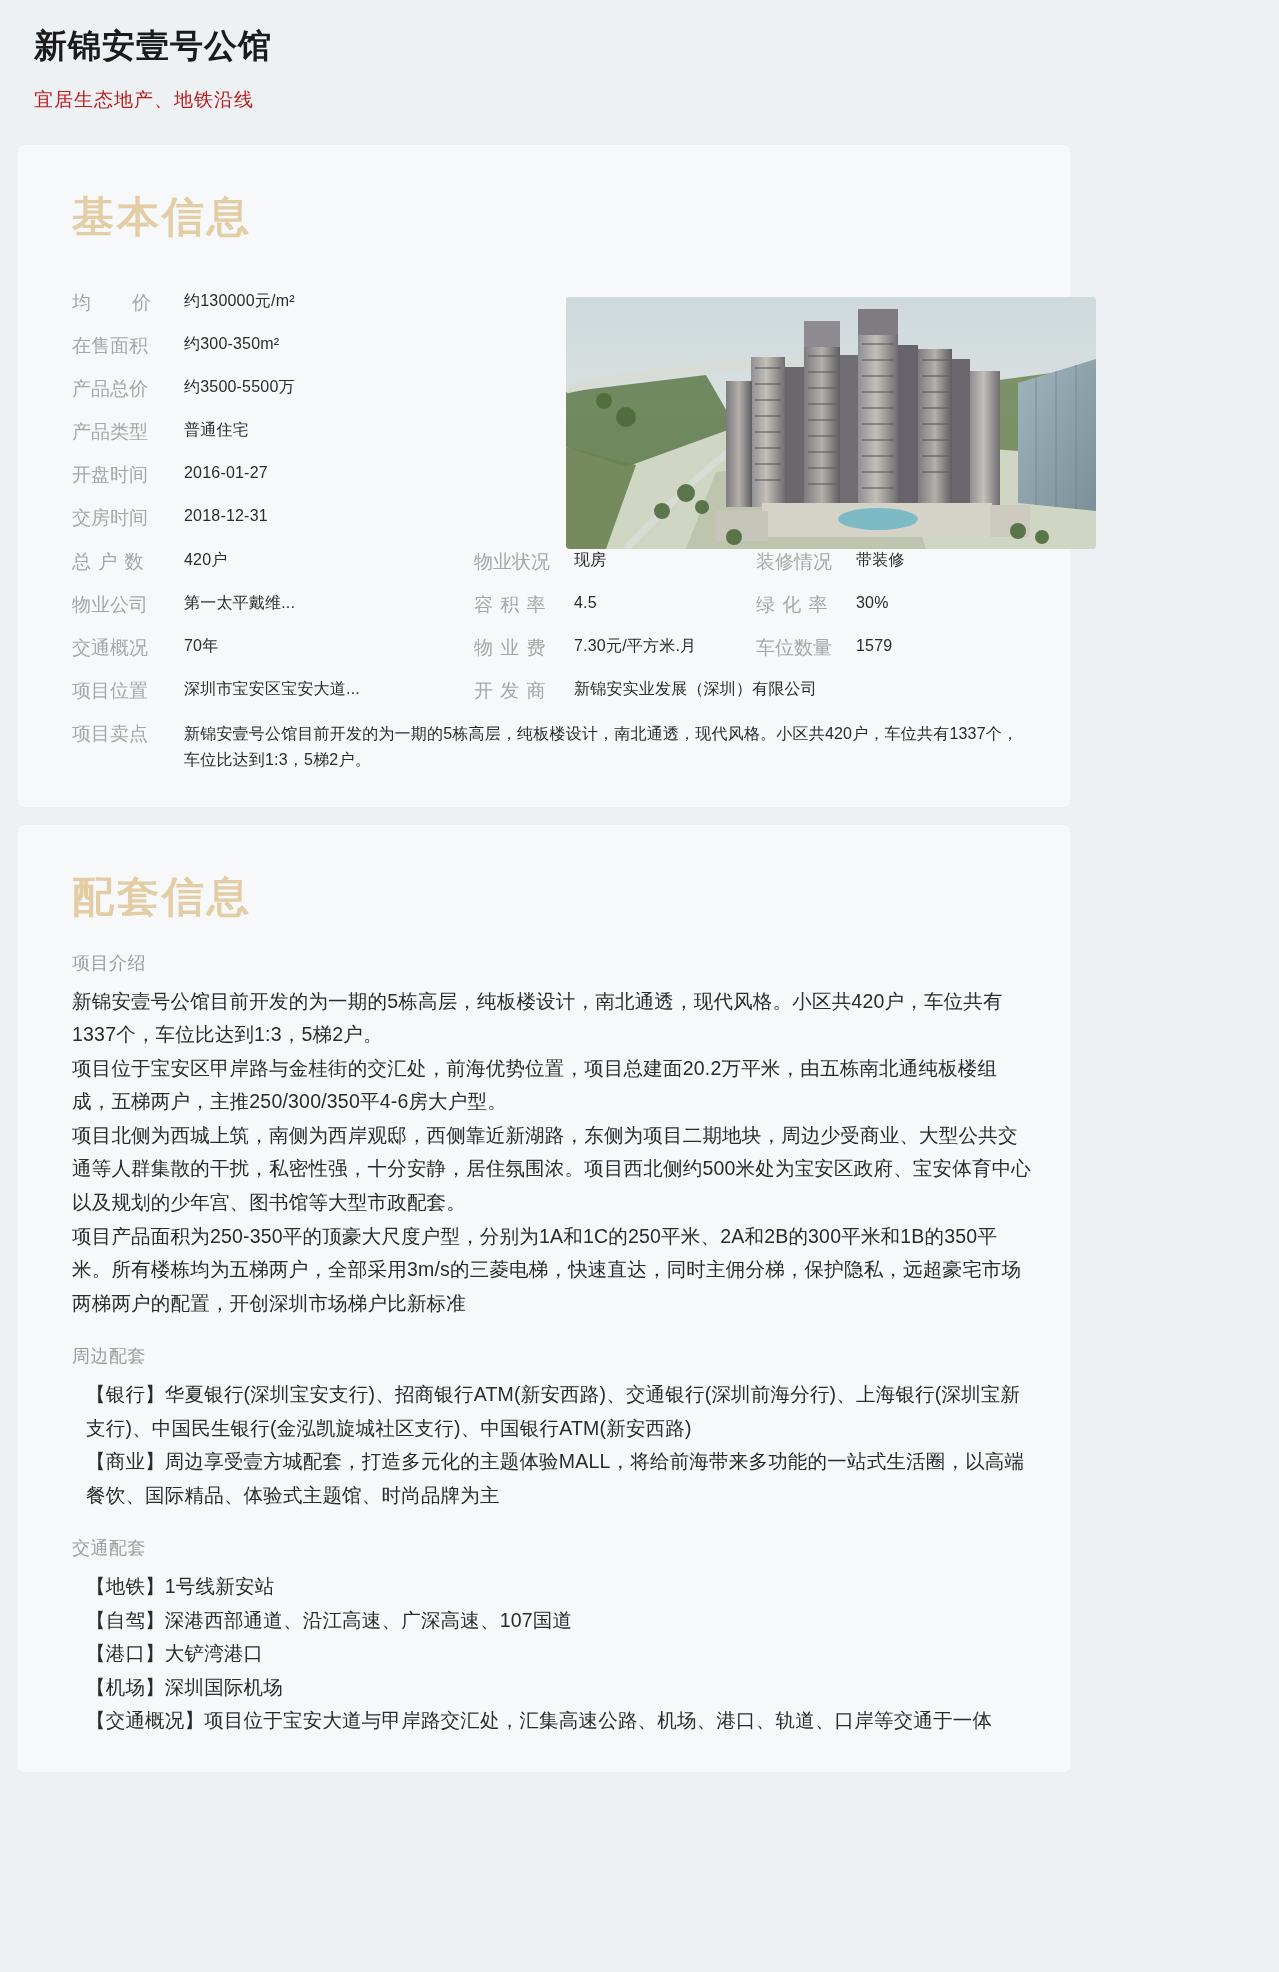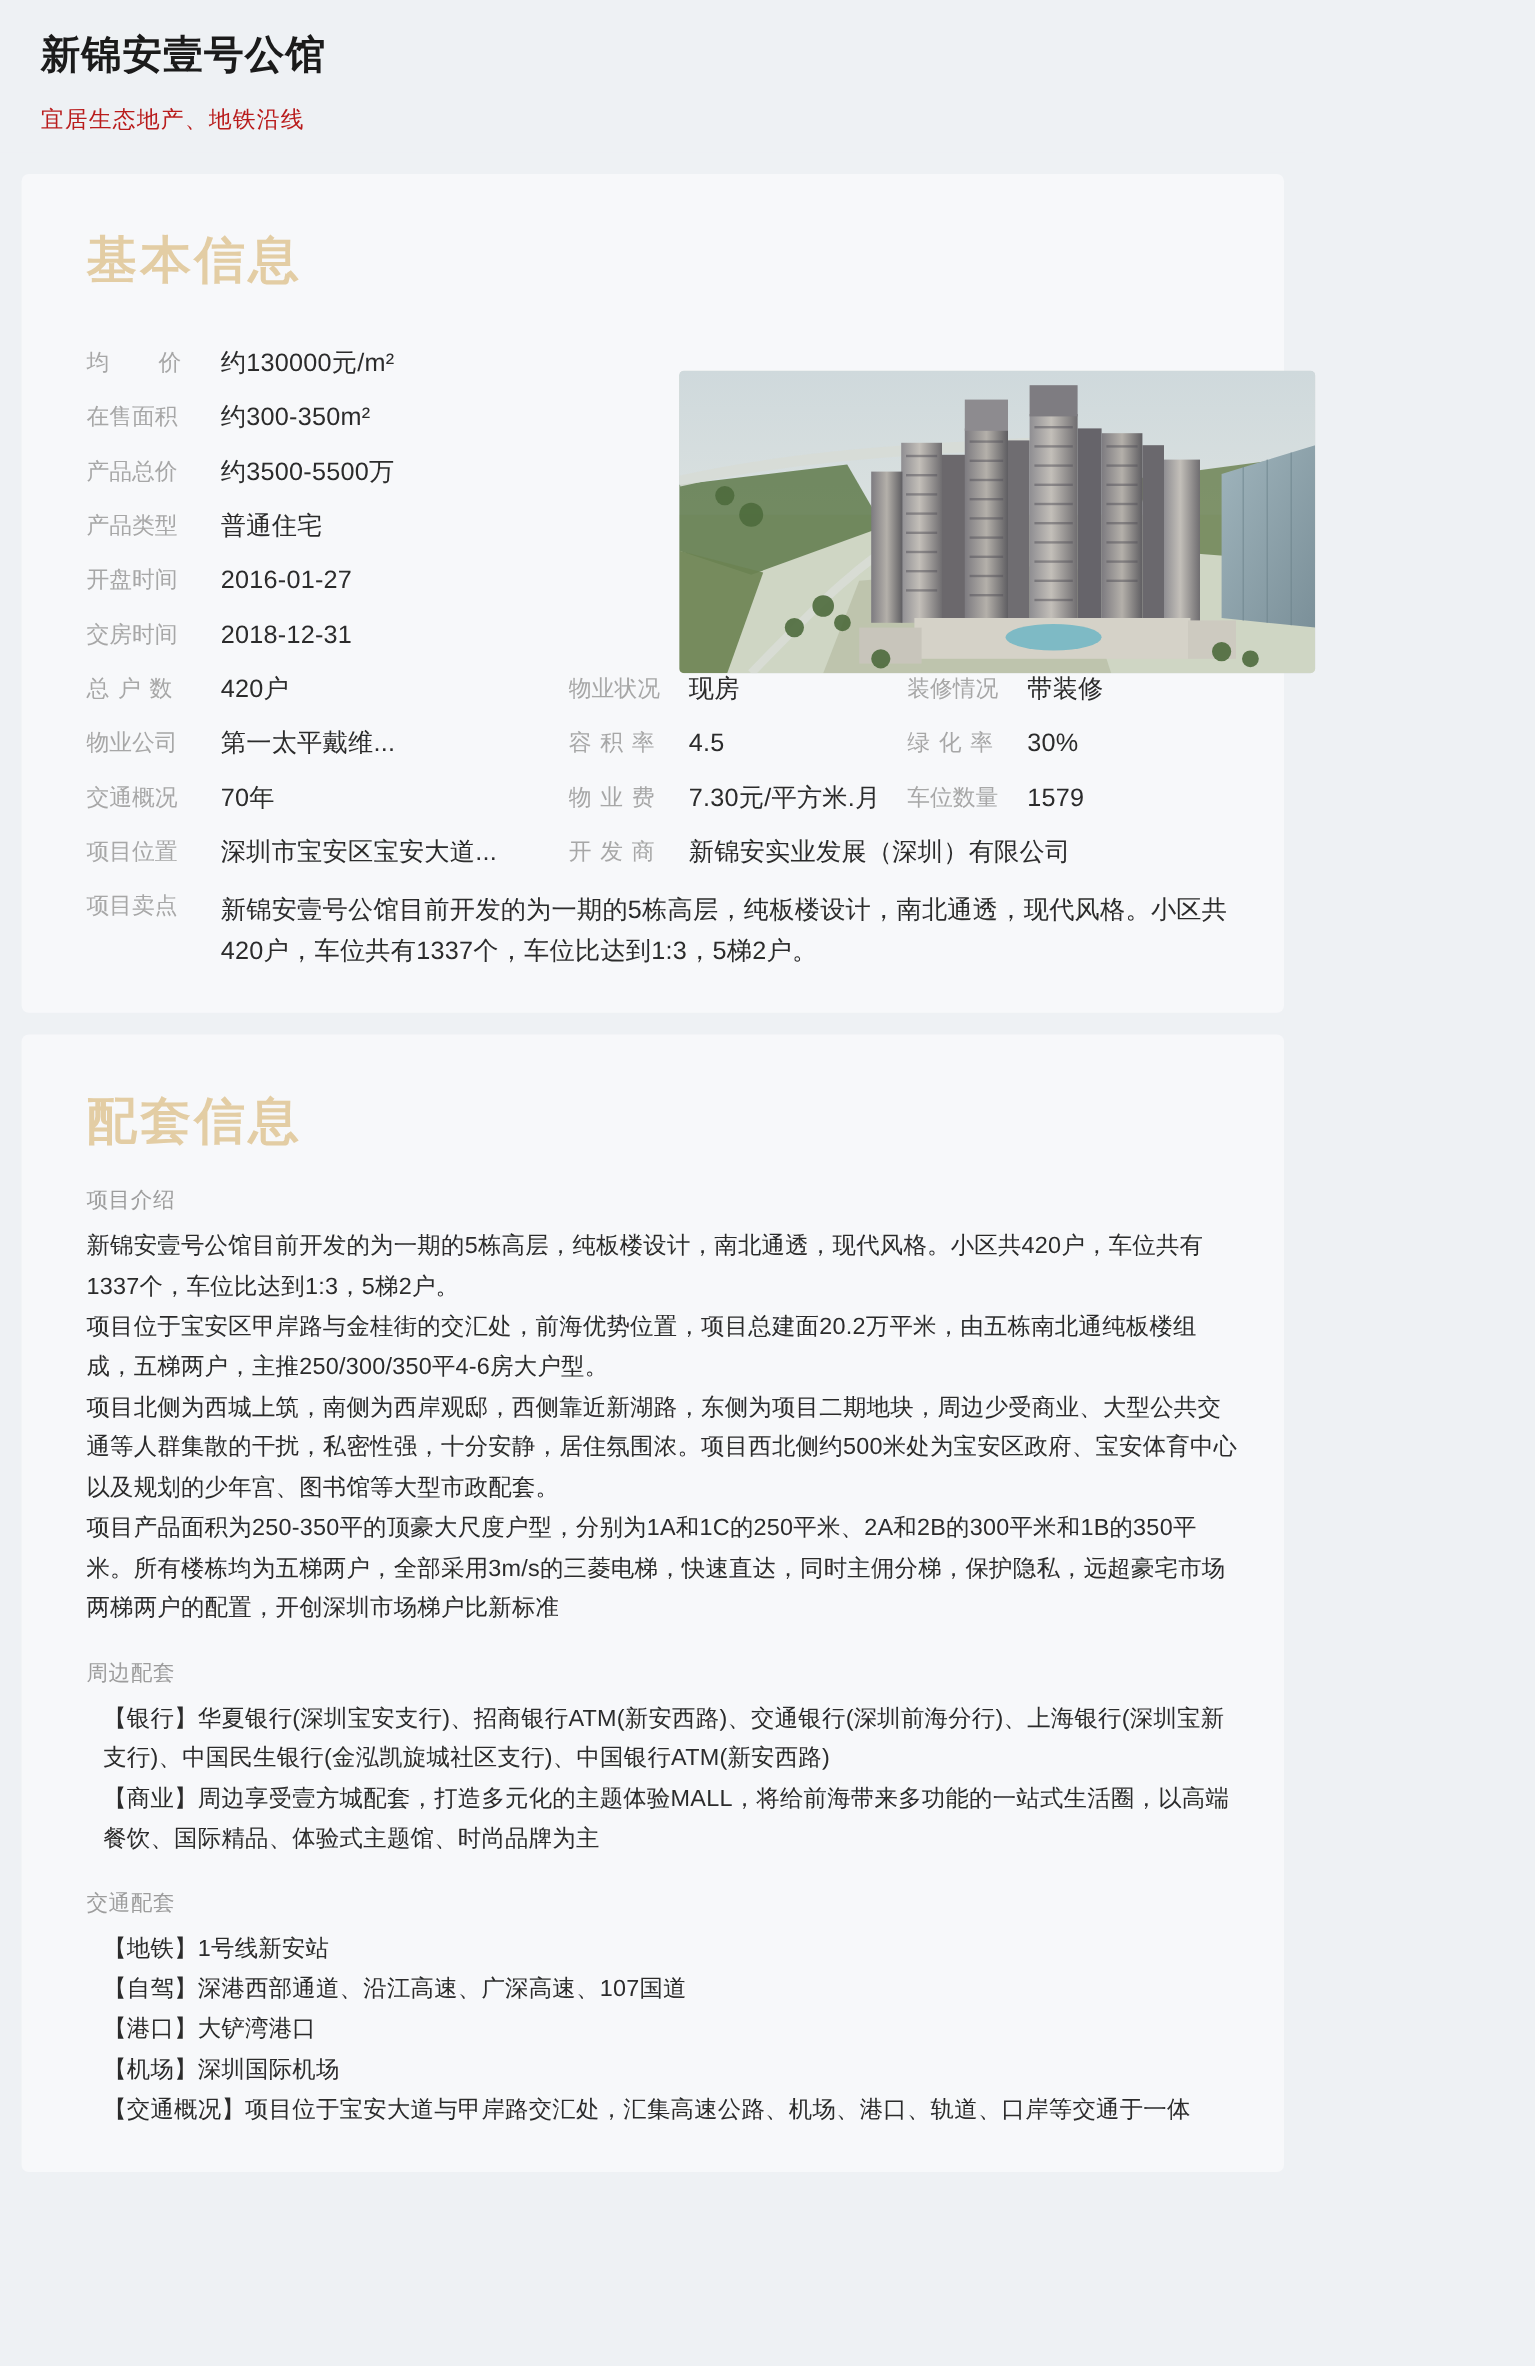--- a/index.html
+++ b/index.html
@@ -39,37 +39,37 @@
   }
   .card-title {
     font-size: 42px;
     font-weight: bold;
     color: #e3cda4;
     letter-spacing: 3px;
     margin: 14px 0 26px 16px;
   }
 
   
-  .basic-top { display: flex; align-items: flex-end; margin-top: 44px; }
+  .basic-top { display: flex; align-items: center; margin-top: 44px; }
   .basic-left { width: 500px; flex: 0 0 500px; padding-left: 16px; }
   .basic-right { flex: 1 1 auto; padding-left: 10px; padding-top: 8px; }
 
   .row { display: flex; align-items: flex-start; margin-bottom: 17px; }
   .label {
     color: #a7a7a7;
     font-size: 19px;
     width: 112px;
     flex: 0 0 112px;
     letter-spacing: 0px;
     white-space: nowrap;
   }
   .label.sp { letter-spacing: 1px; }
   .value {
     color: #2b2b2b;
-    font-size: 21px;
+    font-size: 16px;
     letter-spacing: 0.2px;
     line-height: 1.35;
   }
 
   .photo {
     width: 530px;
     height: 252px;
     border-radius: 4px;
     overflow: hidden;
     position: relative;

